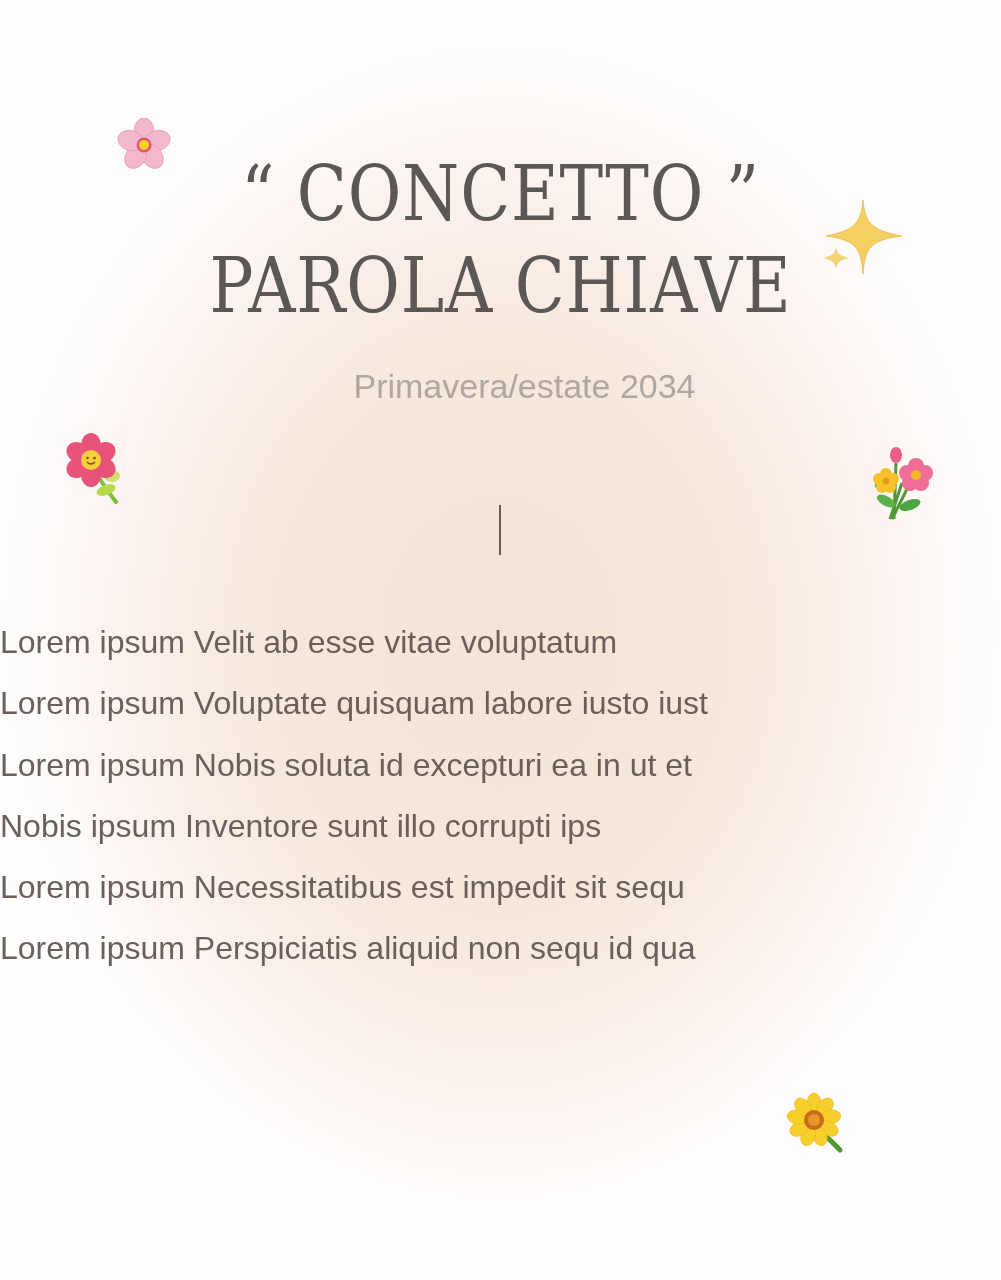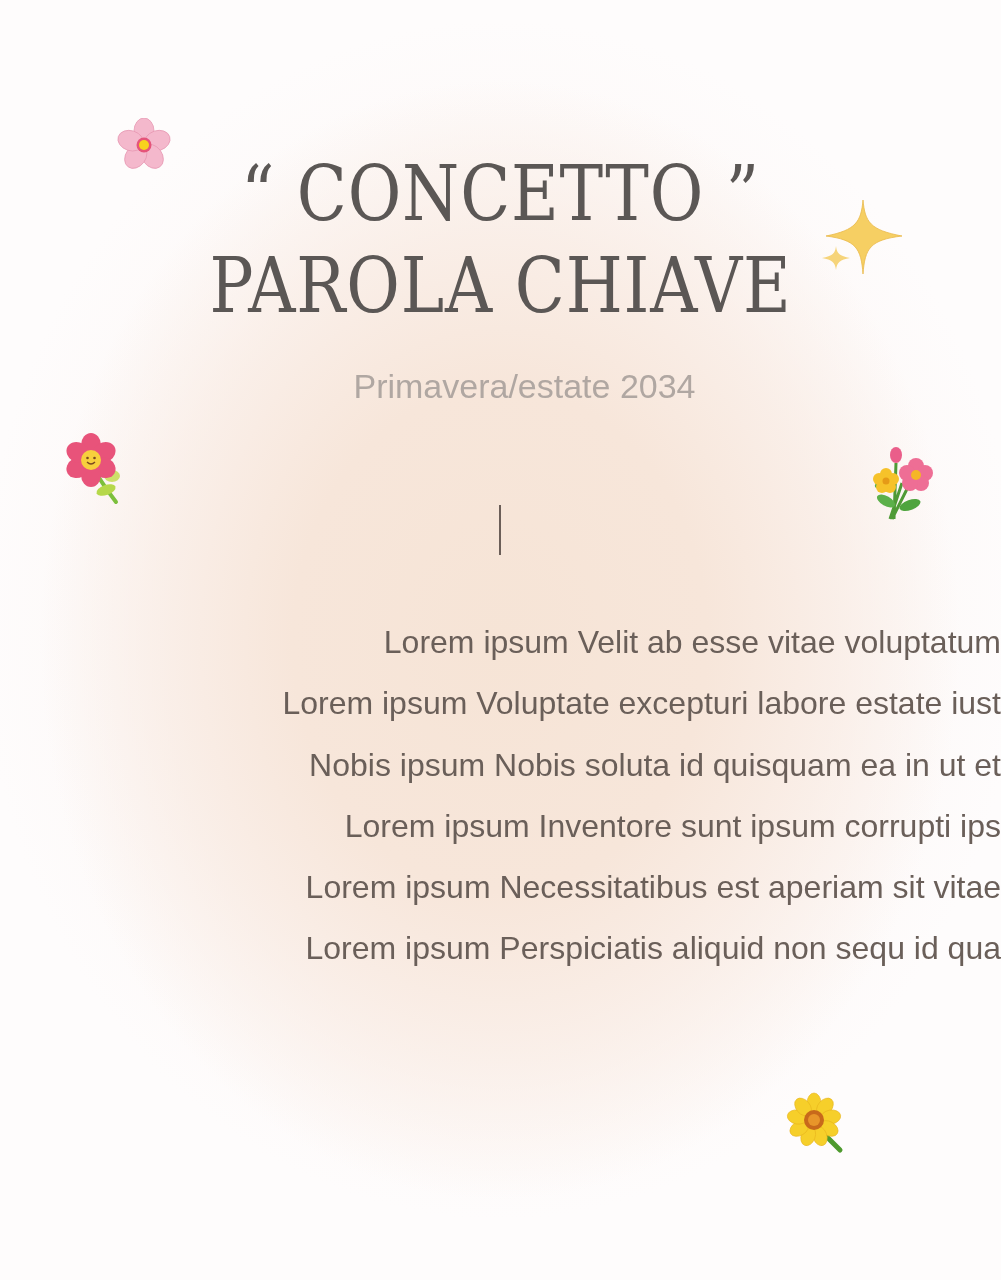--- a/index.html
+++ b/index.html
@@ -67,21 +67,21 @@
       top: 505px;
       width: 2px;
       height: 50px;
       background: #6b5e58;
     }
     .body-text {
       position: absolute;
       top: 612px;
       left: 0;
       width: 1001px;
-      text-align: right;
+      text-align: left;
       margin: 0;
       padding: 0;
       list-style: none;
     }
     .body-text li {
       font-family: "Liberation Sans", sans-serif;
       font-size: 32px;
       line-height: 61.3px;
       color: #6a5f59;
       white-space: nowrap;
@@ -100,24 +100,24 @@
 
   <h1 class="title title-line-1">“ CONCETTO ”</h1>
   <h1 class="title title-line-2">PAROLA CHIAVE</h1>
 
   <div class="subtitle">Primavera/estate 2034</div>
 
   <div class="divider"></div>
 
   <ul class="body-text">
     <li>Lorem ipsum Velit ab esse vitae voluptatum</li>
-    <li>Lorem ipsum Voluptate excepturi labore estate iust</li>
-    <li>Nobis ipsum Nobis soluta id quisquam ea in ut et</li>
-    <li>Lorem ipsum Inventore sunt ipsum corrupti ips</li>
-    <li>Lorem ipsum Necessitatibus est aperiam sit vitae</li>
+    <li>Lorem ipsum Voluptate quisquam labore iusto iust</li>
+    <li>Lorem ipsum Nobis soluta id excepturi ea in ut et</li>
+    <li>Nobis ipsum Inventore sunt illo corrupti ips</li>
+    <li>Lorem ipsum Necessitatibus est impedit sit sequ</li>
     <li>Lorem ipsum Perspiciatis aliquid non sequ id qua</li>
   </ul>
 
   <div class="emoji" style="left:115px; top:118px;">
     <svg width="58" height="54" viewBox="0 0 58 54">
       <g transform="translate(29,27)">
         <g fill="#f4b8cc" stroke="#e79ab4" stroke-width="0.8">
           <ellipse cx="0" cy="-14" rx="10" ry="13"></ellipse>
           <ellipse cx="0" cy="-14" rx="10" ry="13" transform="rotate(72)"></ellipse>
           <ellipse cx="0" cy="-14" rx="10" ry="13" transform="rotate(144)"></ellipse>

